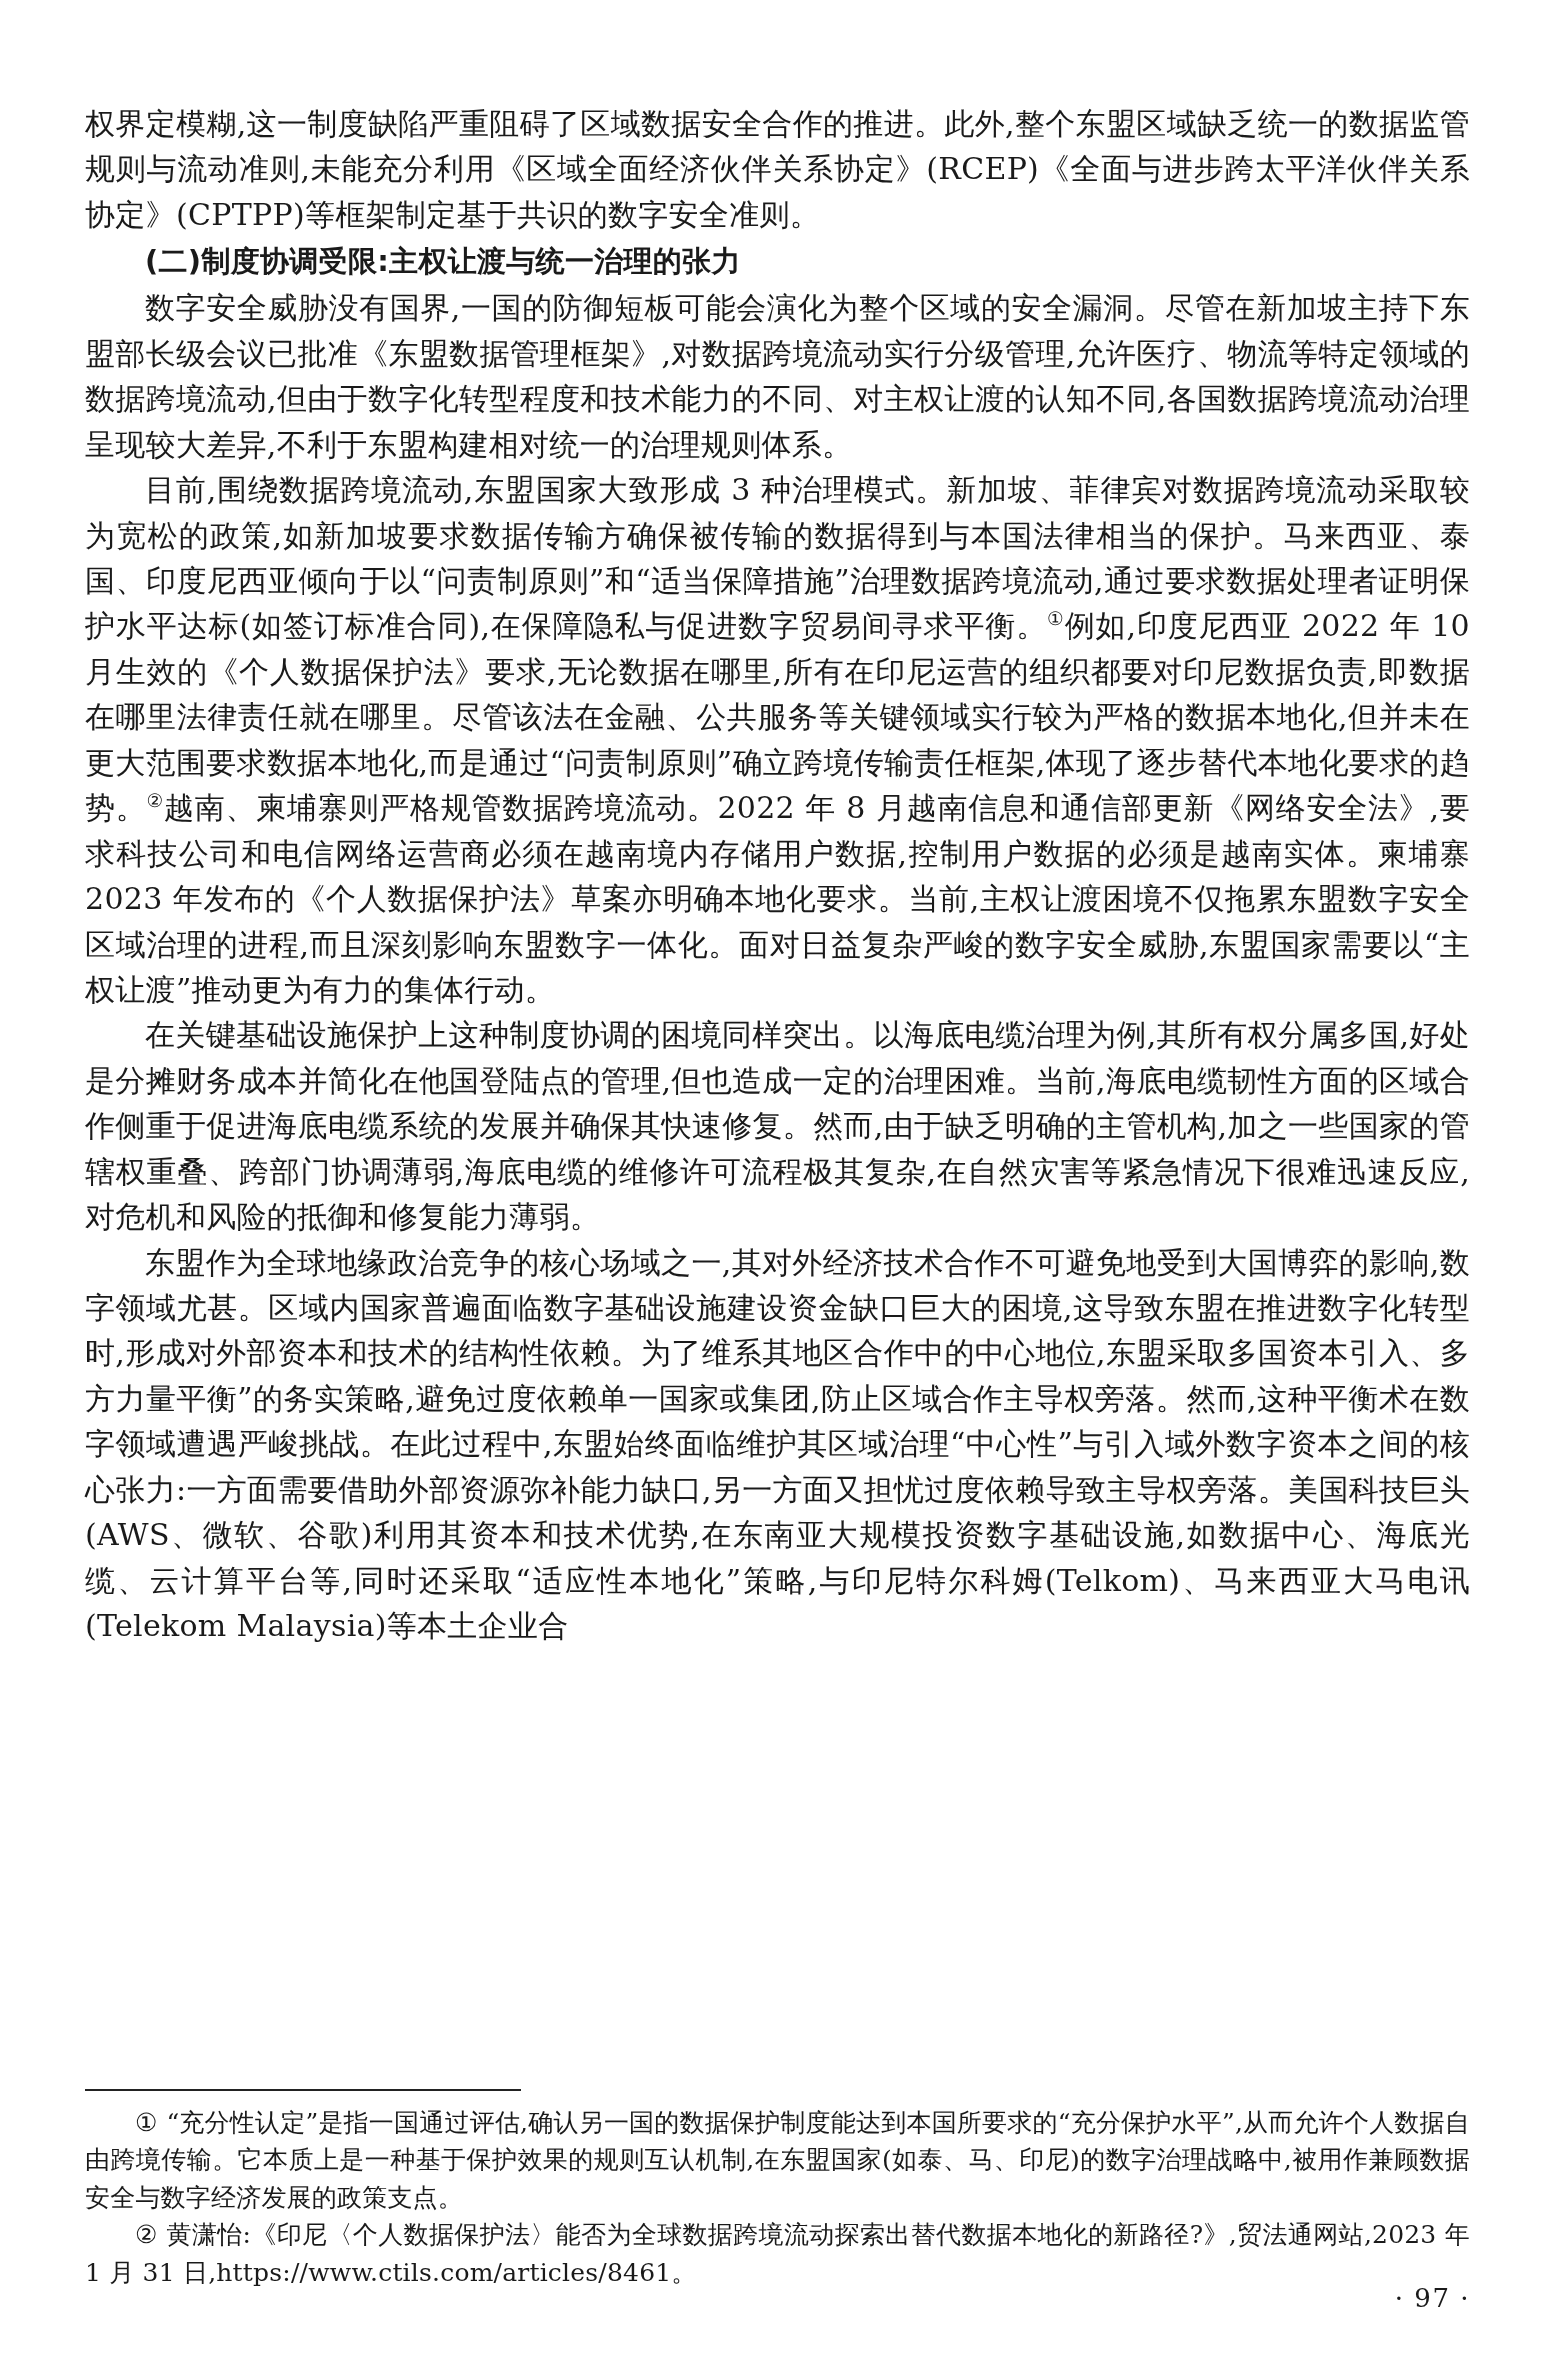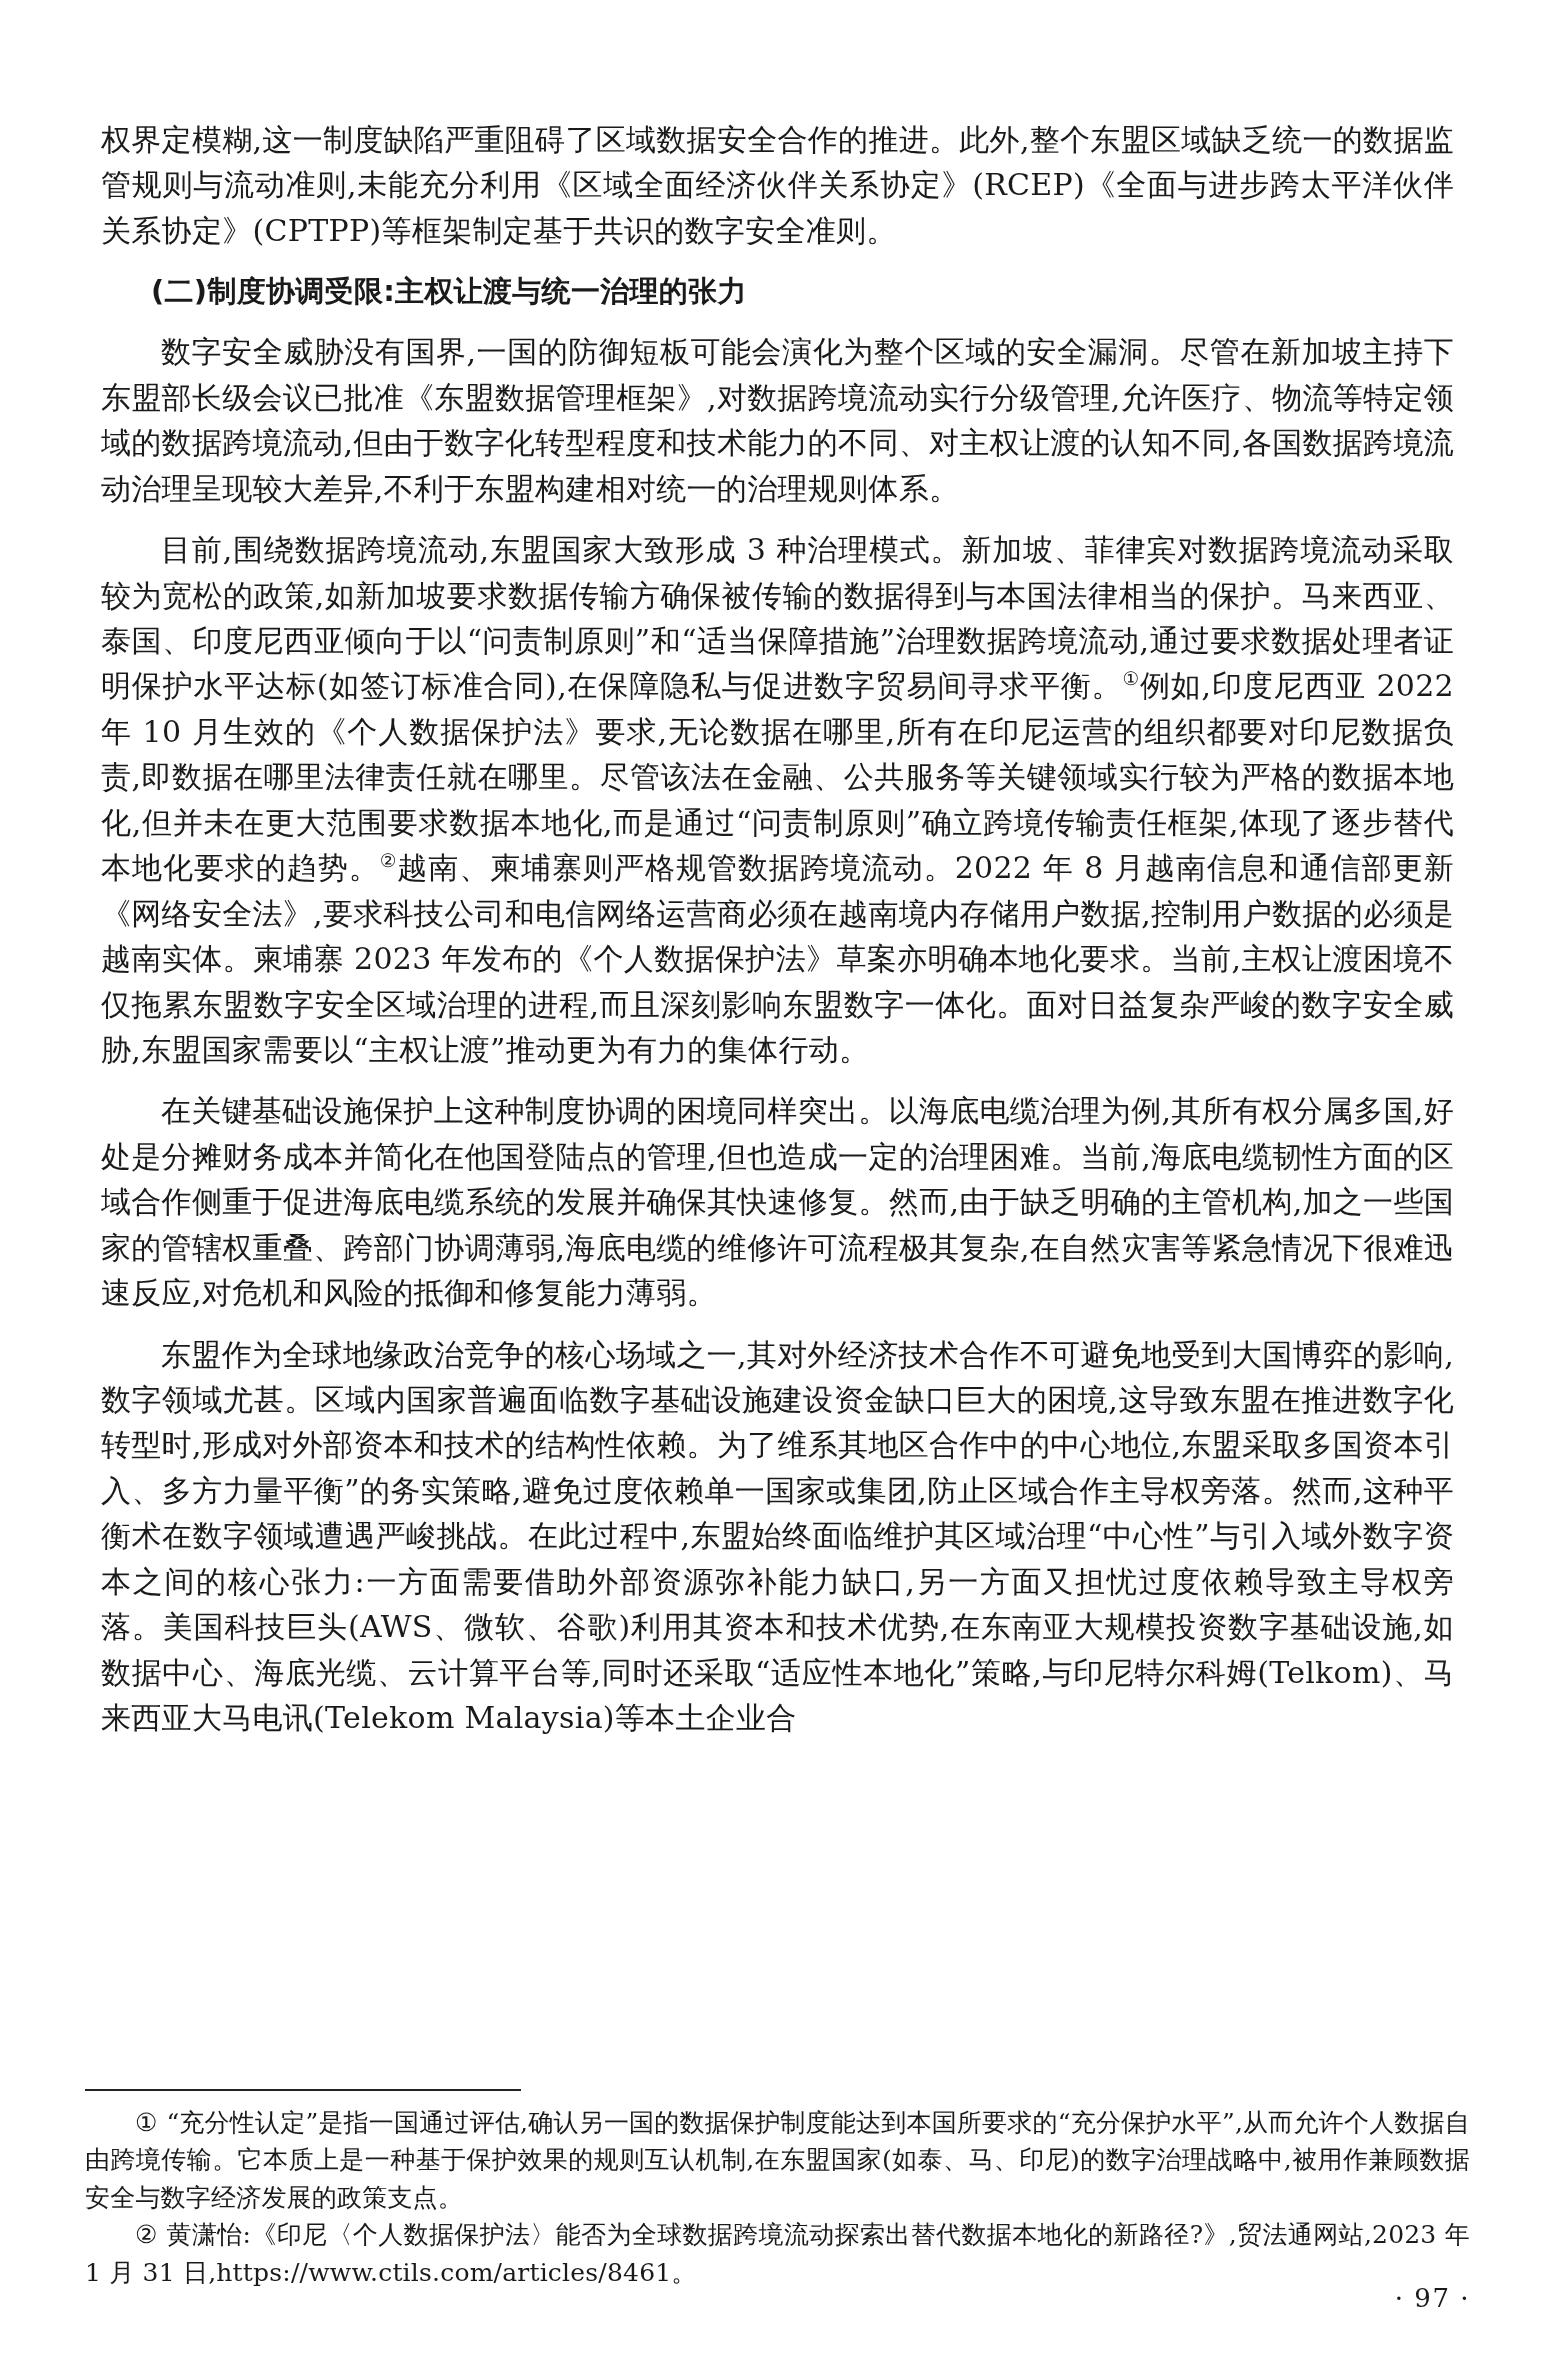--- a/index.html
+++ b/index.html
@@ -24,35 +24,35 @@
     padding: 101px 85px 61px 85px;
   }
   .body-text {
     font-size: 30px;
     line-height: 1.515;
     text-align: justify;
     text-justify: inter-ideograph;
     letter-spacing: 0.3px;
   }
   p {
-    margin: 16px;
+    margin: 0;
   }
   .indent2 {
     text-indent: 2em;
   }
   .noindent {
     text-indent: 0;
   }
   .heading {
     font-family: "DejaVu Sans", "Liberation Sans", sans-serif;
     font-weight: bold;
     font-size: 29px;
     line-height: 1.52;
     text-indent: 2em;
-    margin: 8px;
+    margin: 2px;
     letter-spacing: 0.3px;
   }
   .fn-rule {
     width: 436px;
     height: 1.5px;
     background: #222;
     margin: 22px 0 13px 0;
   }
   .footnotes {
     font-size: 25px;

